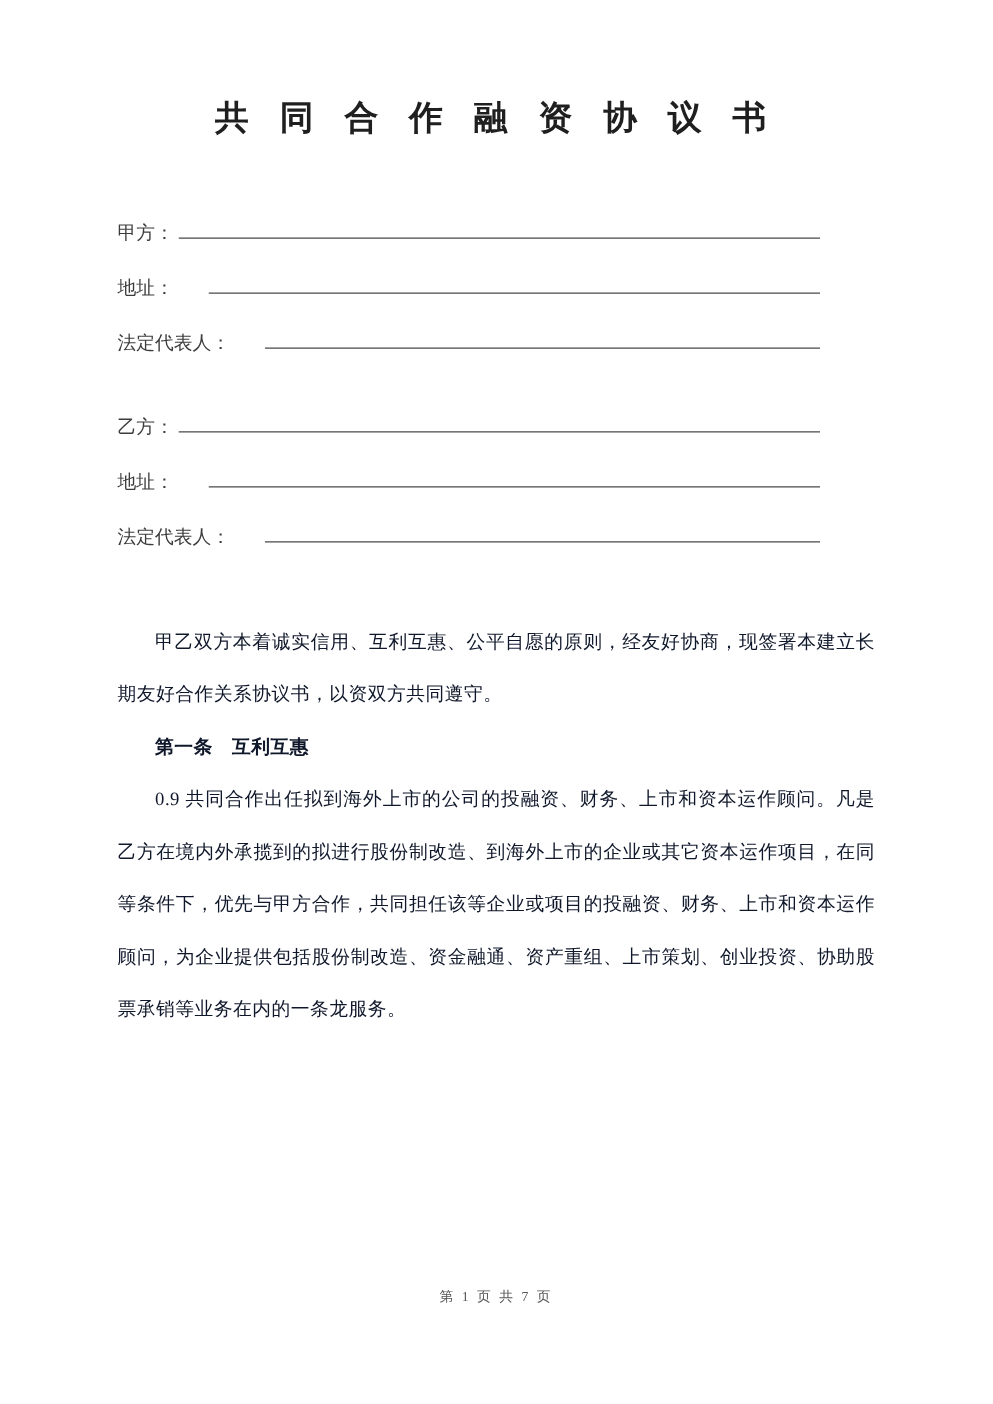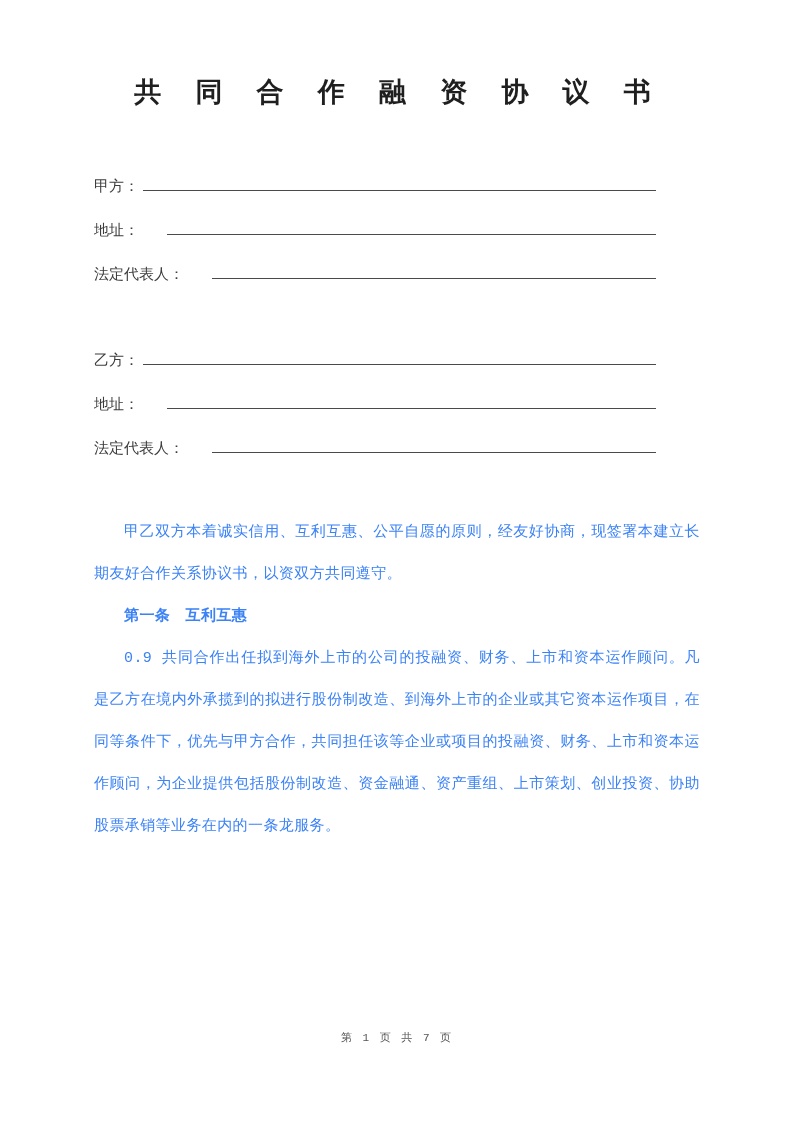--- a/index.html
+++ b/index.html
@@ -1,15 +1,15 @@
 <!DOCTYPE html>
 <html><head>
 <meta charset="utf-8">
 <style>
-  * { box-sizing: border-box; font-family: Liberation Mono, monospace; }
+  * { box-sizing: border-box; }
   html, body { margin: 0; padding: 0; background: #ffffff; }
   .page {
     position: relative;
     width: 794px;
     height: 1123px;
     margin: 0 auto;
     background: #ffffff;
     font-family: "Liberation Serif", serif;
     color: #3c3c3c;
     padding: 72px 94px 0 94px;
@@ -18,21 +18,21 @@
   .doc-title {
     text-align: center;
     font-size: 27px;
     font-weight: bold;
     letter-spacing: 9px;
     color: #1f1f1f;
     margin: 0;
     line-height: 44px;
   }
   .party-block { margin-top: 58px; }
-  .party-block.second { margin-top: 66px; }
+  .party-block.second { margin-top: 47px; }
   .field-row {
     display: flex;
     align-items: baseline;
     height: 20px;
     justify-content: space-between;
   }
   .field-row + .field-row { margin-top: 24px; gap: 24px; }
   .field-label {
     font-size: 15px;
     color: #3c3c3c;
@@ -46,21 +46,21 @@
     margin-left: 4px;
     margin-right: 44px;
   }
   .body-text { margin-top: 56px; }
   .body-text p {
     margin: 0;
     font-size: 15px;
     line-height: 42px;
     text-align: justify;
     text-indent: 2em;
-    color: #3b82f6;
+    color: #0f172a;
     letter-spacing: 0.4px;
   }
   .section-heading {
     margin: 0;
     font-size: 15px;
     line-height: 42px;
     font-weight: bold;
     text-indent: 2em;
     color: #1f1f1f;
     letter-spacing: 0.4px;

